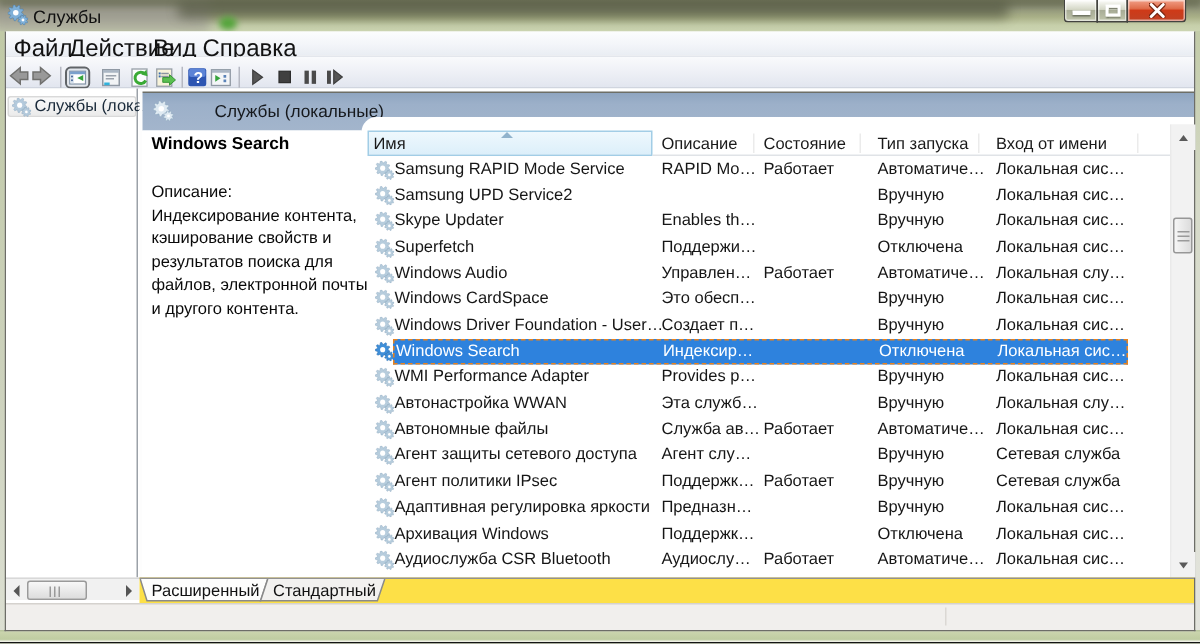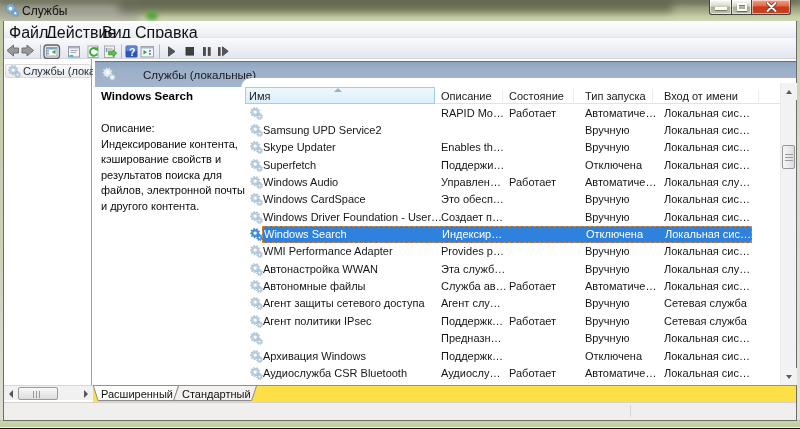--- a/index.html
+++ b/index.html
@@ -271,20 +271,21 @@
 <div class="hl" style="left:502px"></div>
 <div class="hl" style="left:573px"></div>
 <div class="hl" style="left:652px"></div>
 <div class="hl" style="left:758px"></div>
 <div id="hdrline"></div>
 
 <div class="row" style="top:104.60px">
 <svg class="g" style="left:9px" width="13" height="13" viewBox="0 0 16 16">
       <use href="#gear"></use>
     </svg>
+<span class="c-name">Samsung RAPID Mode Service</span>
     <span class="c-desc">RAPID Mo…</span>
     <span class="c-state">Работает</span>
     <span class="c-type">Автоматиче…</span>
     <span class="c-login">Локальная сис…</span>
 </div>
 <div class="row" style="top:121.95px">
 <svg class="g" style="left:9px" width="13" height="13" viewBox="0 0 16 16">
       <use href="#gear"></use>
     </svg>
 <span class="c-name">Samsung UPD Service2</span>
@@ -402,20 +403,21 @@
 <span class="c-name">Агент политики IPsec</span>
     <span class="c-desc">Поддержк…</span>
     <span class="c-state">Работает</span>
     <span class="c-type">Вручную</span>
     <span class="c-login">Сетевая служба</span>
 </div>
 <div class="row" style="top:330.15px">
 <svg class="g" style="left:9px" width="13" height="13" viewBox="0 0 16 16">
       <use href="#gear"></use>
     </svg>
+<span class="c-name">Адаптивная регулировка яркости</span>
     <span class="c-desc">Предназн…</span>
     <span class="c-state"></span>
     <span class="c-type">Вручную</span>
     <span class="c-login">Локальная сис…</span>
 </div>
 <div class="row" style="top:347.50px">
 <svg class="g" style="left:9px" width="13" height="13" viewBox="0 0 16 16">
       <use href="#gear"></use>
     </svg>
 <span class="c-name">Архивация Windows</span>

